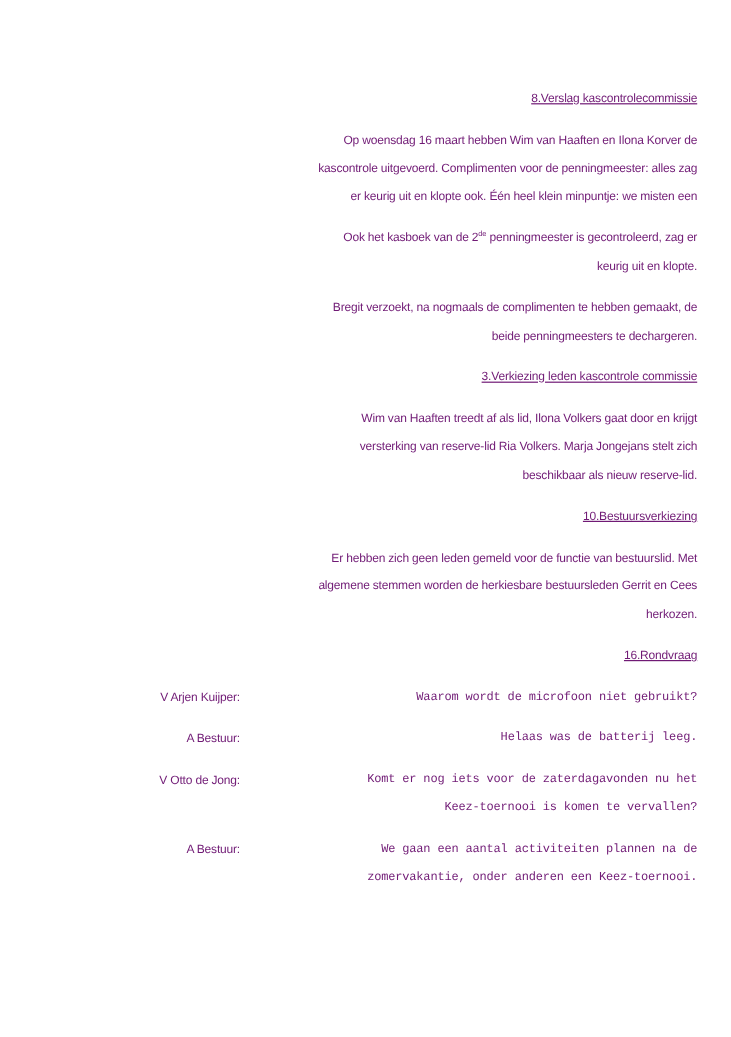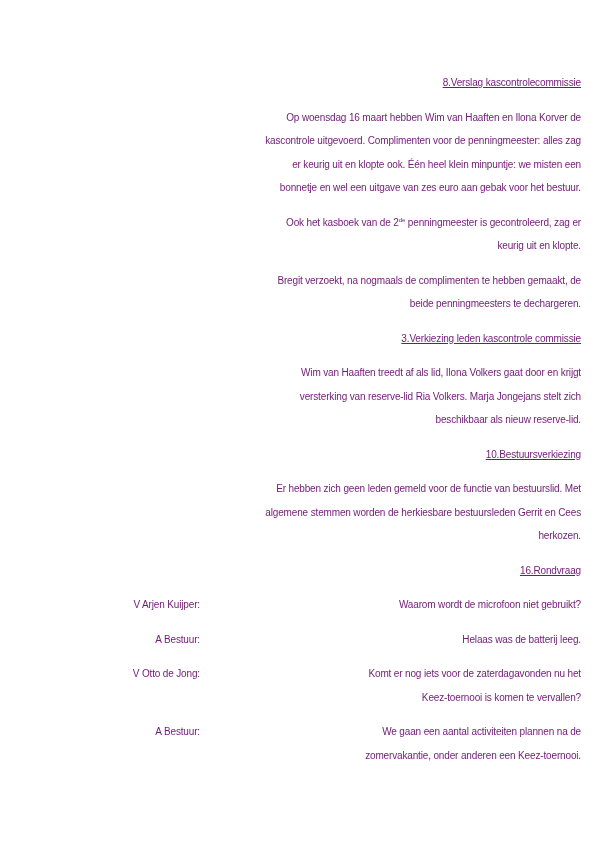--- a/index.html
+++ b/index.html
@@ -37,38 +37,38 @@
   .qa {
     display: flex;
     margin: 0 0 11px 0;
   }
   .qa-label {
     flex: 0 0 160px;
     white-space: pre;
   }
   .qa-text {
     flex: 1 1 auto;
+    font-family: Liberation Mono, monospace;
   }
   sup {
     font-size: 0.62em;
     vertical-align: super;
     line-height: 0;
   }
 </style>
 </head>
 <body>
 
 <div class="page">
   <div class="content">
       <div class="heading">8.Verslag kascontrolecommissie</div>
       <div class="para">
         <div class="line">Op woensdag 16 maart hebben Wim van Haaften en Ilona Korver de</div>
         <div class="line">kascontrole uitgevoerd. Complimenten voor de penningmeester: alles zag</div>
         <div class="line">er keurig uit en klopte ook. Één heel klein minpuntje: we misten een</div>
-        <div class="line">bonnetje en wel een uitgave van zes euro aan gebak voor het bestuur.</div>
       </div>
       <div class="para">
         <div class="line"><span>Ook het kasboek van de 2</span><sup>de</sup><span> penningmeester is gecontroleerd, zag er</span></div>
         <div class="line">keurig uit en klopte.</div>
       </div>
       <div class="para">
         <div class="line">Bregit verzoekt, na nogmaals de complimenten te hebben gemaakt, de</div>
         <div class="line">beide penningmeesters te dechargeren.</div>
       </div>
       <div class="heading">3.Verkiezing leden kascontrole commissie</div>

